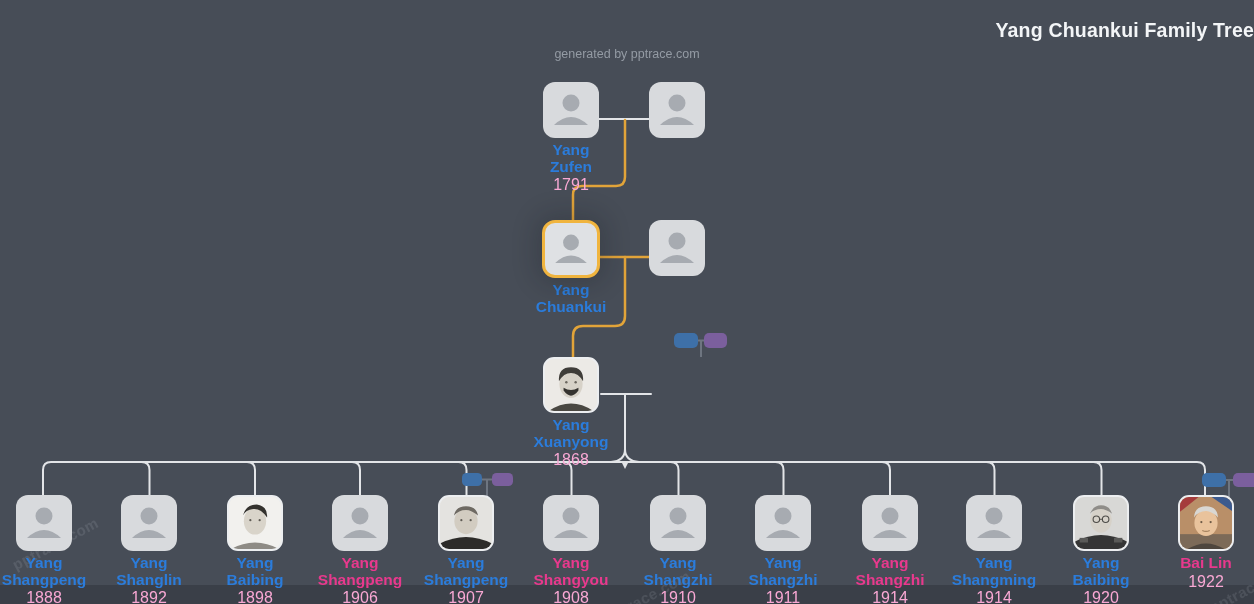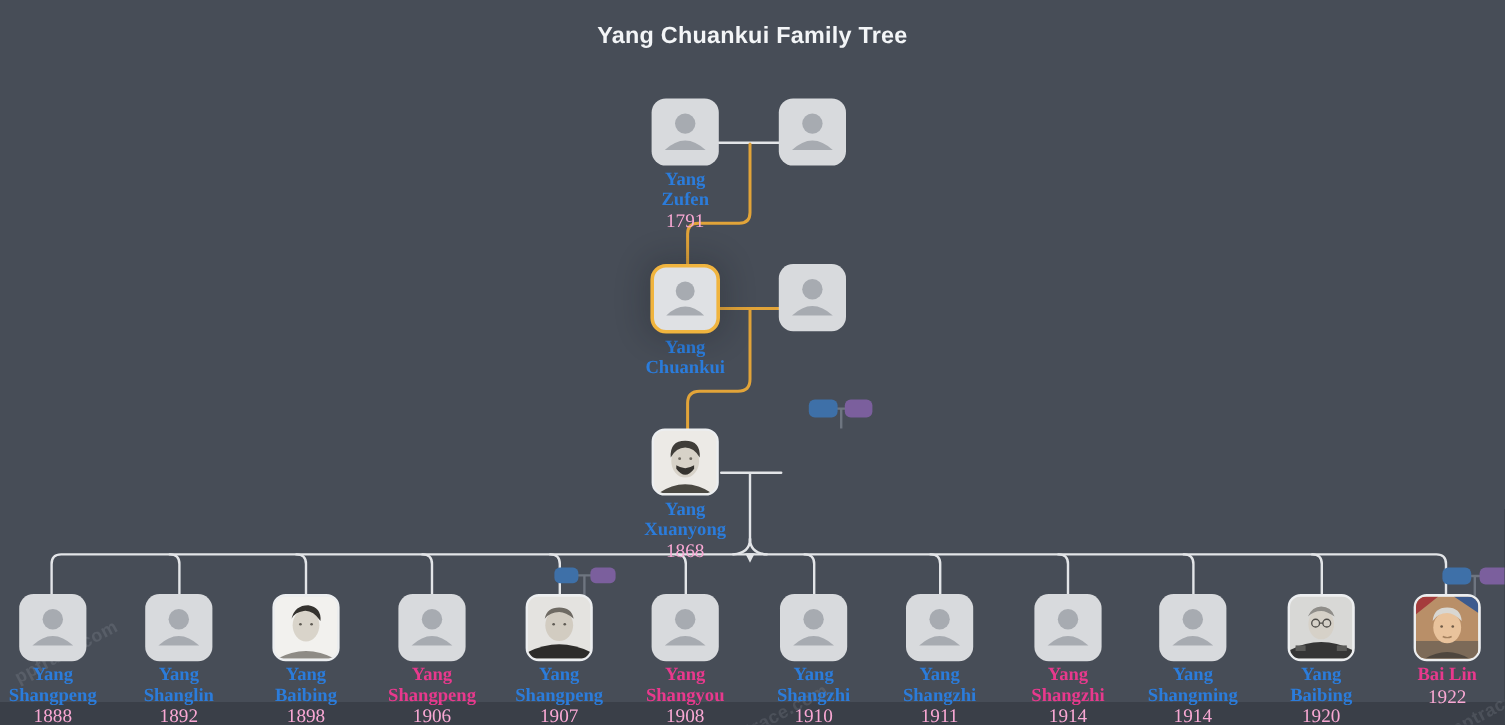--- a/index.html
+++ b/index.html
@@ -1,22 +1,22 @@
 <!DOCTYPE html>
 <html><head>
 <meta charset="utf-8">
 <style>
   html,body{margin:0;padding:0;background:#30353c;}
   #stage{position:relative;width:1254px;height:604px;background:#474d57;overflow:hidden;
          font-family:"Liberation Sans","DejaVu Sans",sans-serif;}
   #header{position:absolute;left:0;right:0;top:19px;text-align:center;z-index:4;}
-  #title{font-size:19.5px;font-weight:600;color:#f3f5f7;letter-spacing:.2px;}
+  #title{font-size:19.5px;font-weight:600;color:#f3f5f7;letter-spacing:.2px;text-align:right;}
   #subtitle{font-size:12.5px;color:#949ba4;margin-top:5px;}
   #connectors{position:absolute;left:0;top:0;z-index:1;}
-  .person{position:absolute;width:120px;text-align:center;z-index:2;font-family:Liberation Serif, serif;}
+  .person{position:absolute;width:120px;text-align:center;z-index:2;}
   .avatar{width:56px;height:56px;margin:0 auto;border-radius:12px;background:#d8dadd;
           position:relative;overflow:hidden;}
   .avatar.ph .picon{position:absolute;left:0;top:0;width:100%;height:100%;fill:#a7abb1;}
   .avatar.photo{background:#eceae6;border:2px solid #eceef0;border-radius:11px;box-sizing:content-box;
           width:52px;height:52px;}
   .avatar.photo svg{display:block;width:100%;height:100%;}
   .avatar.hl{border:3px solid #f0b43e;border-radius:13px;box-sizing:border-box;width:58px;height:58px;
           margin-top:-1px;background:#dfe1e4;box-shadow:0 0 24px 6px rgba(18,22,28,.22);}
   .pname{margin-top:4px;font-size:15.5px;font-weight:bold;line-height:16.5px;}
   .pname.blue{color:#2b7cdb;}
@@ -82,20 +82,21 @@
 
     <g>
       <path d="M1224,480 H1236 M1229,480 V497" stroke="#6e7580" stroke-width="2" fill="none"></path>
       <rect x="1202" y="473" width="24" height="14" rx="5" fill="#3e70a8"></rect>
       <rect x="1233" y="473" width="26" height="14" rx="5" fill="#7b5f9d"></rect>
     </g>
   </svg>
 
   <div id="header">
     <div id="title">Yang Chuankui Family Tree</div>
+    <div id="subtitle">generated by pptrace.com</div>
   </div>
 
   <div class="person" style="left:511px;top:82px">
     <div class="avatar ph">
       <svg class="picon" viewBox="0 0 56 56">
         <circle cx="28" cy="21" r="8.5"></circle>
           <path d="M11,43 Q28,27 45,43 Z"></path>
         </svg>
     </div>
     <div class="pname blue">

